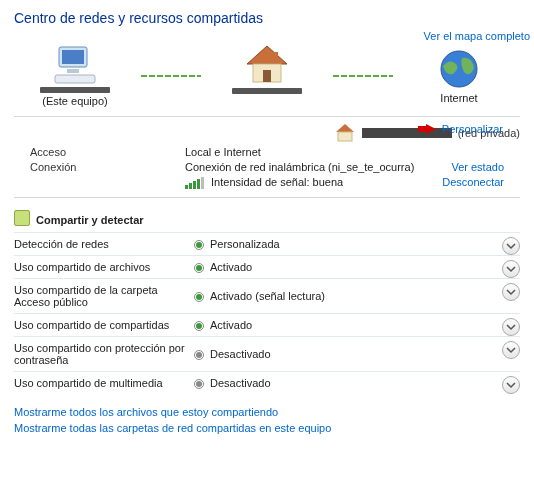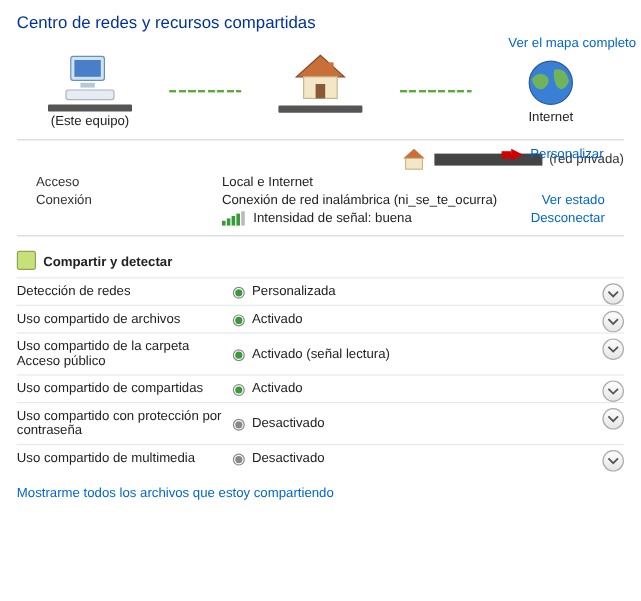--- a/index.html
+++ b/index.html
@@ -267,13 +267,14 @@
       <span class="expand-btn">
         <svg viewBox="0 0 10 10">
           <path d="M1 3 L5 7 L9 3" fill="none" stroke="#555" stroke-width="1.5"></path>
         </svg>
       </span>
     </div>
   </div>
 
 <div class="bottom-links">
   <div class="link">Mostrarme todos los archivos que estoy compartiendo</div>
+  <div class="link">Mostrarme todas las carpetas de red compartidas en este equipo</div>
 </div>
 
 </body></html>

